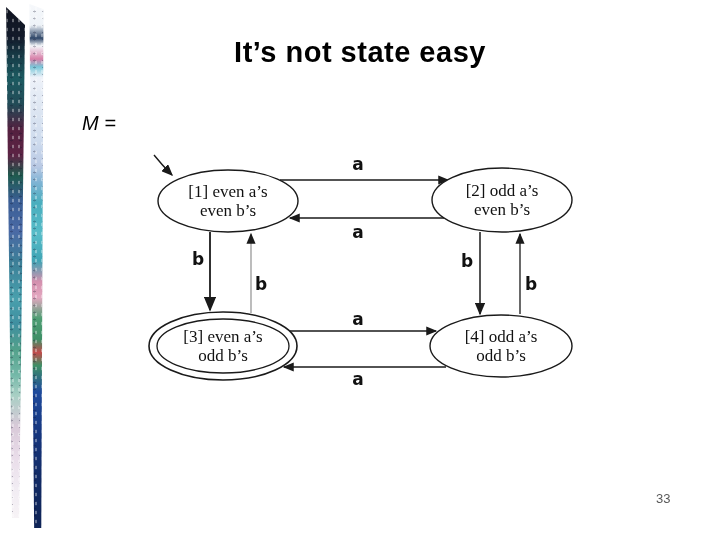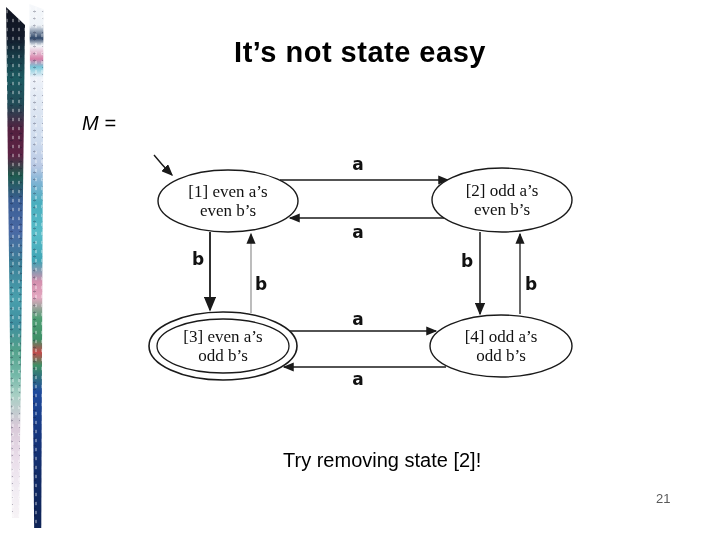--- a/index.html
+++ b/index.html
@@ -132,17 +132,16 @@
       <text class="state-text" x="93" y="213" text-anchor="middle">odd b’s</text>
     </g>
 
     <g>
       <ellipse cx="371" cy="198" rx="71" ry="31" fill="#ffffff" stroke="#1a1a1a" stroke-width="1.4"></ellipse>
       <text class="state-text" x="371" y="194" text-anchor="middle">[4] odd a’s</text>
       <text class="state-text" x="371" y="213" text-anchor="middle">odd b’s</text>
     </g>
   </svg>
 
-  <div class="note">Try removing state [2]!</div>
 
-  <div class="page-number">21</div>
+  <div class="page-number">33</div>
 
 </div>
 
 </body></html>

